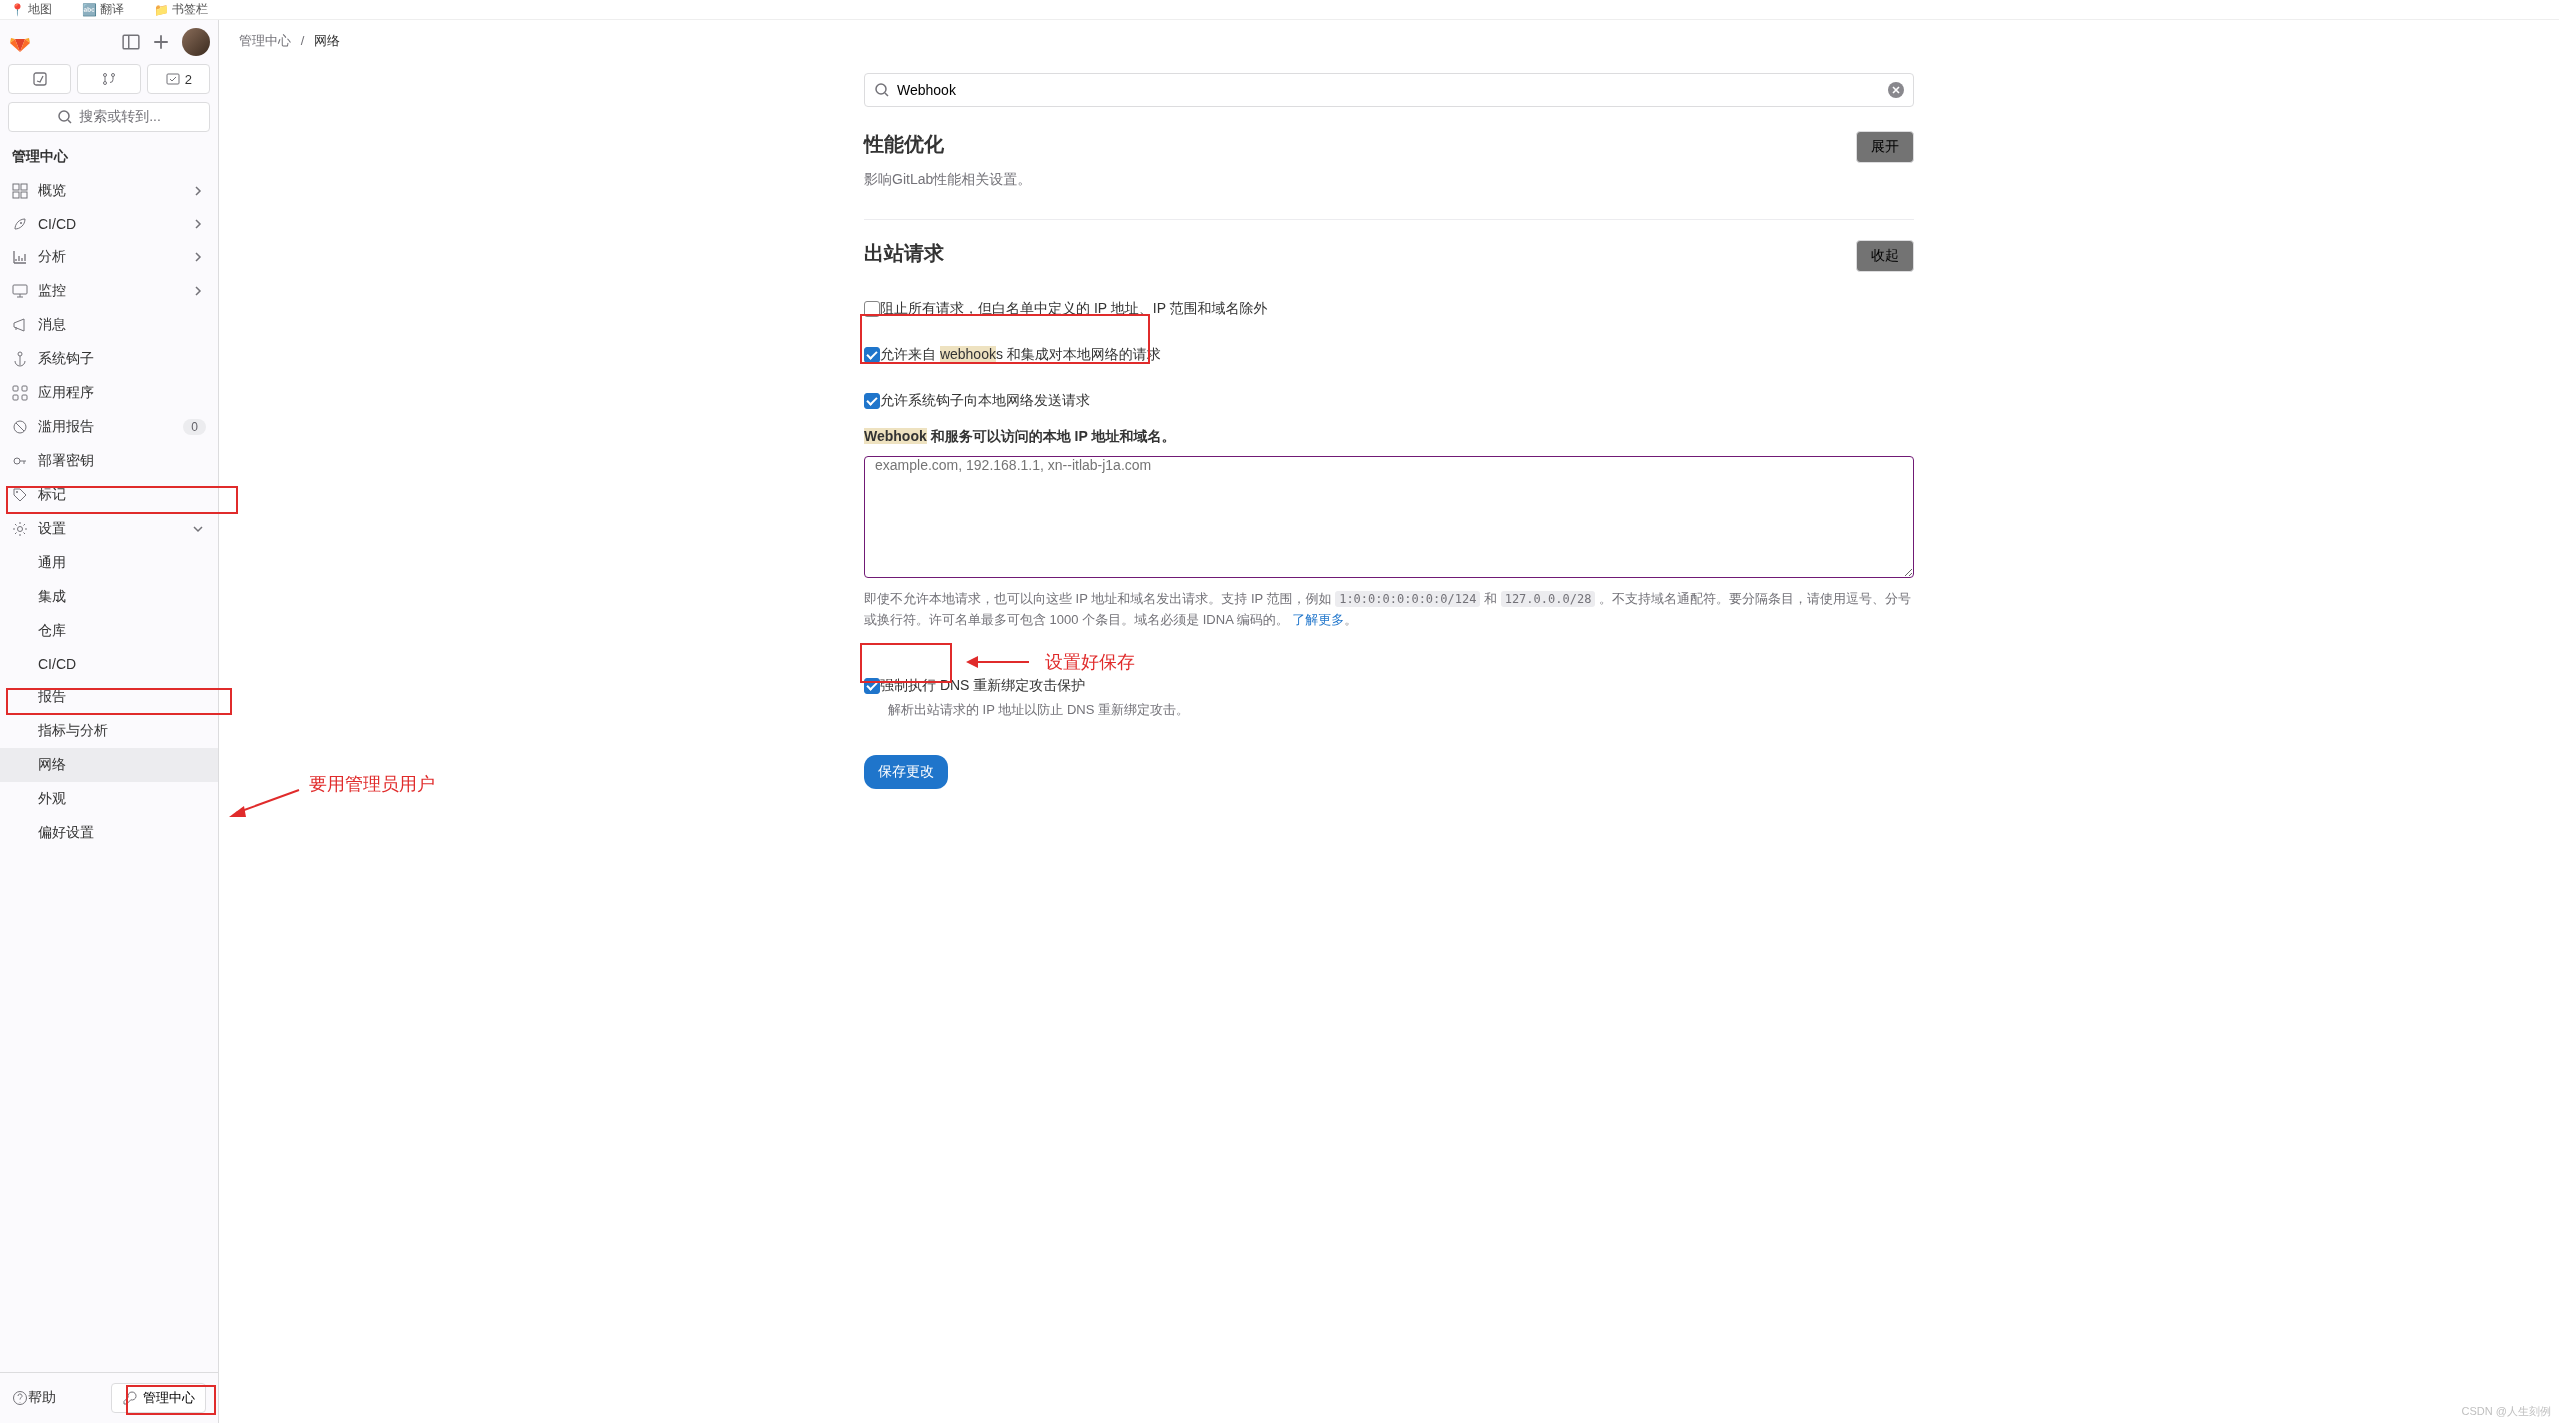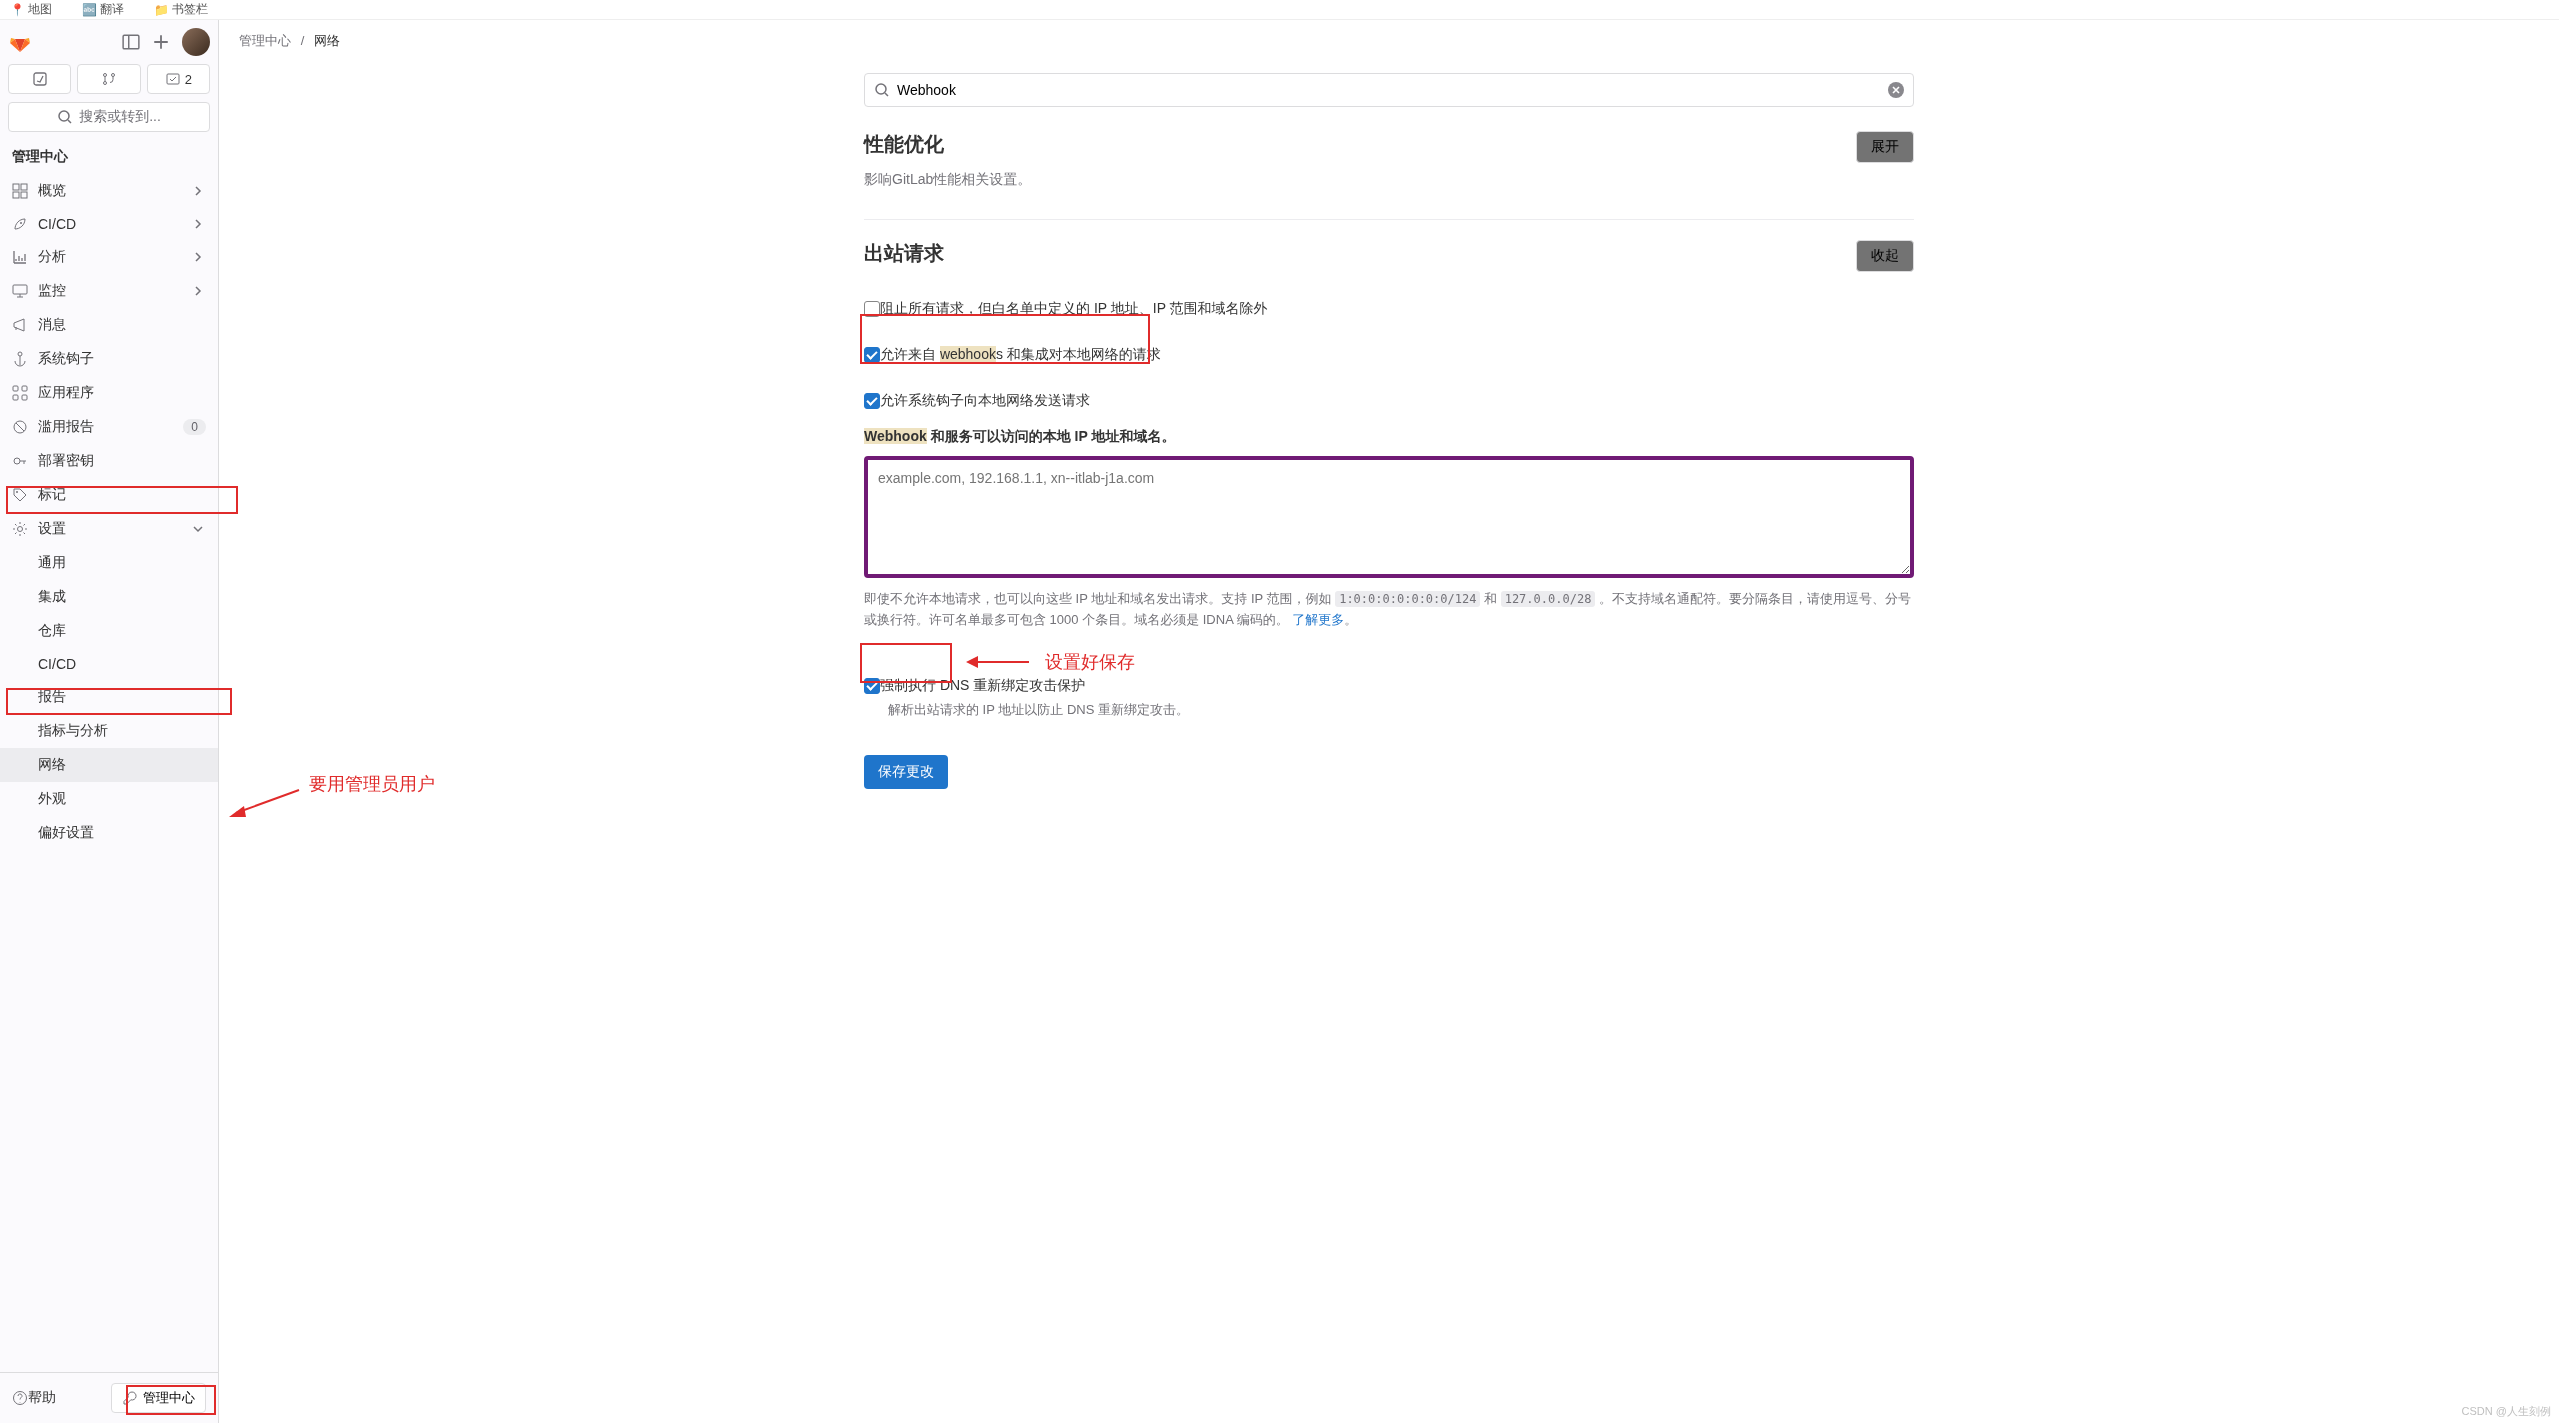--- a/index.html
+++ b/index.html
@@ -55,26 +55,26 @@
 .divider { border-top: 1px solid #ececef; margin: 20px 0; }
 .link { color: #1f75cb; cursor: pointer; }
 
 .chk-row { display: flex; align-items: flex-start; gap: 0; margin-bottom: 10px; margin-top: 28px; }
 .chk { width: 16px; height: 16px; border: 1px solid #868686; border-radius: 3px; background: #fff; flex-shrink: 0; margin-top: 1px; position: relative; cursor: pointer; }
 .chk.on { background: #1f75cb; border-color: #1f75cb; }
 .chk.on::after { content: ""; position: absolute; left: 4px; top: 1px; width: 4px; height: 8px; border: solid #fff; border-width: 0 2px 2px 0; transform: rotate(45deg); }
 .hi { background: #eee2c0; }
 
 .field-label { font-weight: 600; margin: 18px 0 10px; }
-textarea.big { width: 100%; min-height: 122px; border: 4px solid #701a75; border-radius: 4px; padding: 10px 10px; font-family: inherit; font-size: 14px; resize: vertical; }
+textarea.big { width: 100%; min-height: 122px; border: 1px solid #701a75; border-radius: 4px; padding: 0 10px; font-family: inherit; font-size: 14px; resize: vertical; }
 .helper { color: #737278; font-size: 13px; margin-top: 8px; line-height: 1.6; }
 code { background: #ececef; padding: 1px 4px; border-radius: 3px; font-family: monospace; font-size: 12px; }
 .sub-desc { color: #737278; font-size: 13px; margin-left: 24px; margin-top: -4px; margin-bottom: 12px; }
 
-.save-btn { background: #1f75cb; color: #fff; border: none; border-radius: 4px; padding: 8px 14px; font-size: 14px; cursor: pointer; margin-top: 24px; }
+.save-btn { background: #1f75cb; color: #fff; border: none; border-radius: 12px; padding: 8px 14px; font-size: 14px; cursor: pointer; margin-top: 24px; }
 
 .anno { position: absolute; color: #e02b2b; font-size: 18px; font-weight: 500; pointer-events: none; }
 .arrow-svg { position: absolute; pointer-events: none; }
 
 .wm { position: fixed; right: 8px; bottom: 4px; font-size: 11px; color: #bfbfbf; }
 </style>
 </head>
 <body>
 
 <div class="browser-bar">

